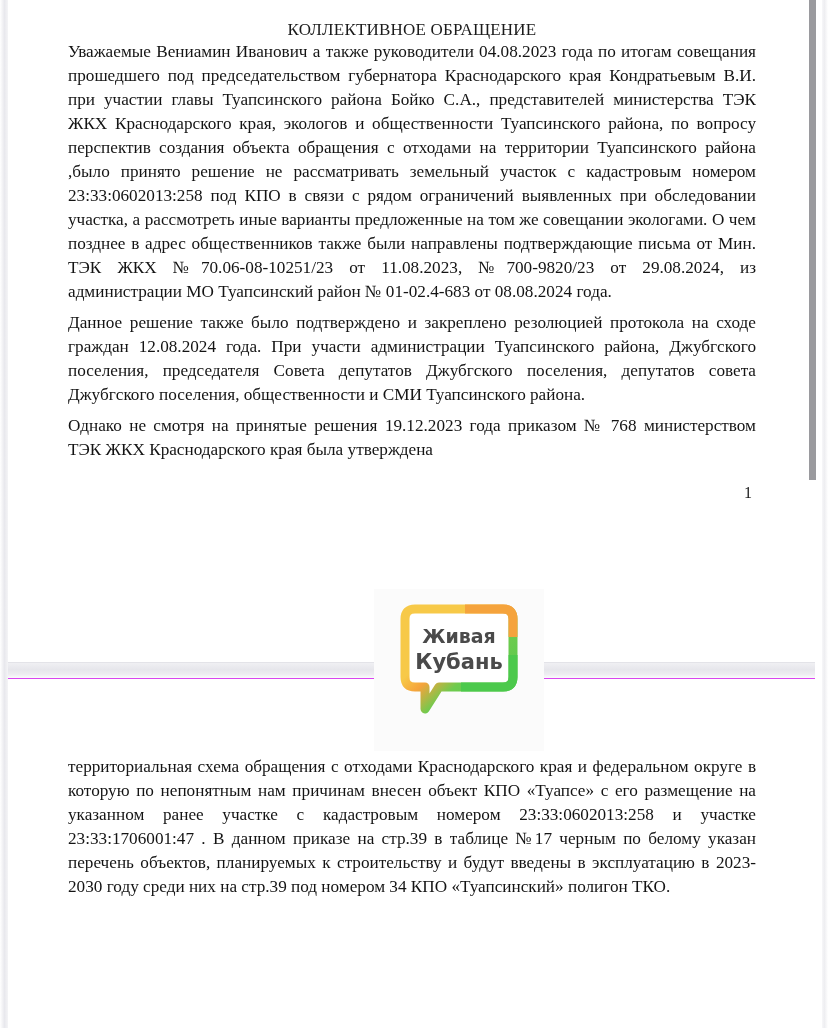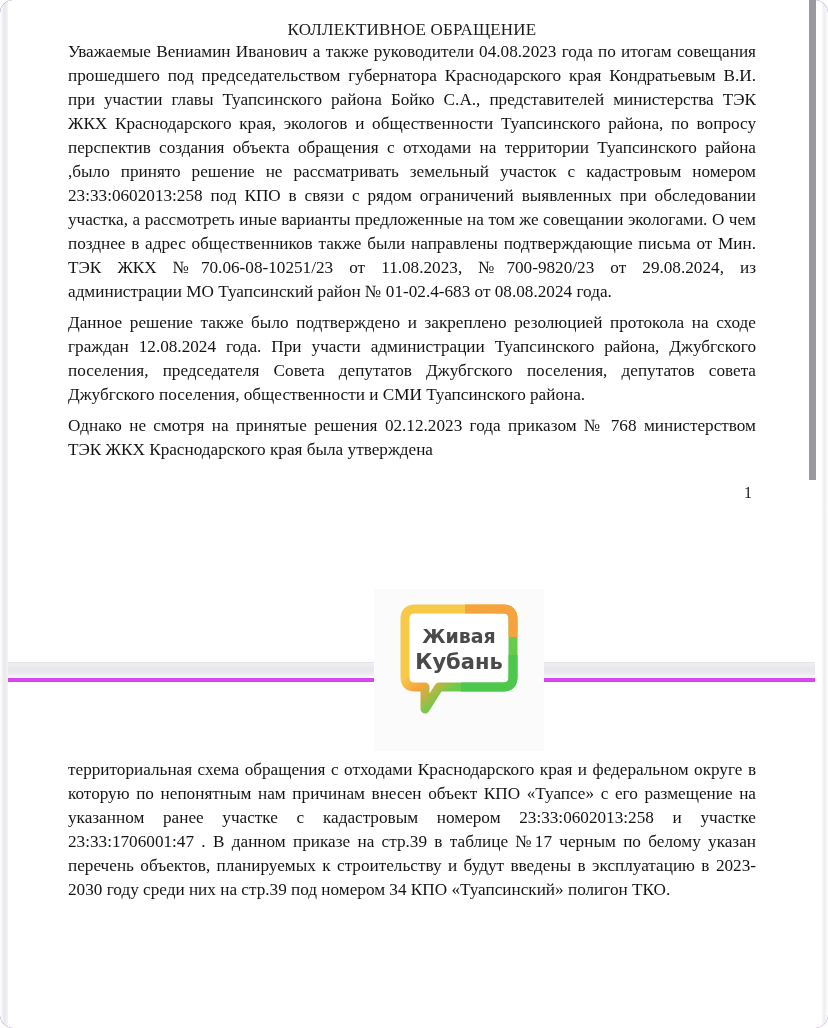--- a/index.html
+++ b/index.html
@@ -14,21 +14,20 @@
     font-family: "Liberation Serif", "DejaVu Serif", serif;
     position: relative;
   }
 
   
   .viewer {
     position: absolute;
     inset: 0;
     background: #4c1d95;
     overflow: hidden;
-    border-radius: 13px;
   }
 
   
   .gutter-left {
     position: absolute;
     top: 0; left: 0;
     width: 8px; height: 100%;
     background: linear-gradient(to right, #ffffff 0%, #e8e8ed 55%, #f4f4f6 100%);
   }
   .gutter-right {
@@ -75,21 +74,21 @@
     left: 8px;
     right: 12px;
     top: 663px;
     height: 15px;
     background: linear-gradient(to bottom,
         #f0f0f3 0%, #e6e6eb 45%, #ededf1 75%, #fbfbfc 100%);
   }
   .page-two {
     top: 678px;
     height: 350px;
-    border-top: 4px solid #d946ef;
+    border-top: 1px solid #d946ef;
   }
 
   .page-inner {
     padding: 0 60px;
   }
 
   
   .doc-title {
     text-align: center;
     font-size: 17px;
@@ -146,21 +145,21 @@
   <div class="gutter-left"></div>
 
   <div class="page page-one">
     <div class="page-inner">
       <h1 class="doc-title">КОЛЛЕКТИВНОЕ ОБРАЩЕНИЕ</h1>
 
       <p class="body-par">Уважаемые Вениамин Иванович а также руководители  04.08.2023 года по итогам совещания прошедшего под председательством губернатора Краснодарского края Кондратьевым В.И. при участии  главы Туапсинского района Бойко С.А., представителей министерства ТЭК ЖКХ Краснодарского края, экологов и общественности Туапсинского района, по вопросу перспектив создания объекта обращения с отходами на территории Туапсинского района ,было принято решение не рассматривать  земельный участок с кадастровым номером 23:33:0602013:258 под КПО в связи с рядом ограничений  выявленных при обследовании участка, а рассмотреть иные варианты предложенные на том же совещании экологами. О чем позднее в адрес общественников также были направлены подтверждающие письма от Мин. ТЭК ЖКХ №70.06-08-10251/23 от 11.08.2023, №700-9820/23 от 29.08.2024, из администрации МО Туапсинский район № 01-02.4-683 от 08.08.2024 года.</p>
 
       <p class="body-par"> Данное решение также было подтверждено и закреплено резолюцией протокола на сходе граждан 12.08.2024 года. При участи администрации Туапсинского района, Джубгского поселения, председателя Совета депутатов Джубгского поселения, депутатов совета Джубгского поселения, общественности и СМИ Туапсинского района.</p>
 
-      <p class="body-par">Однако не смотря на принятые решения 02.12.2023 года  приказом № 768 министерством ТЭК ЖКХ Краснодарского края была утверждена</p>
+      <p class="body-par">Однако не смотря на принятые решения 19.12.2023 года  приказом № 768 министерством ТЭК ЖКХ Краснодарского края была утверждена</p>
 
       <div class="page-number">1</div>
     </div>
   </div>
 
   <div class="page-gap"></div>
 
   <div class="page page-two">
     <div class="page-inner">
       <div style="height:76px"></div>

